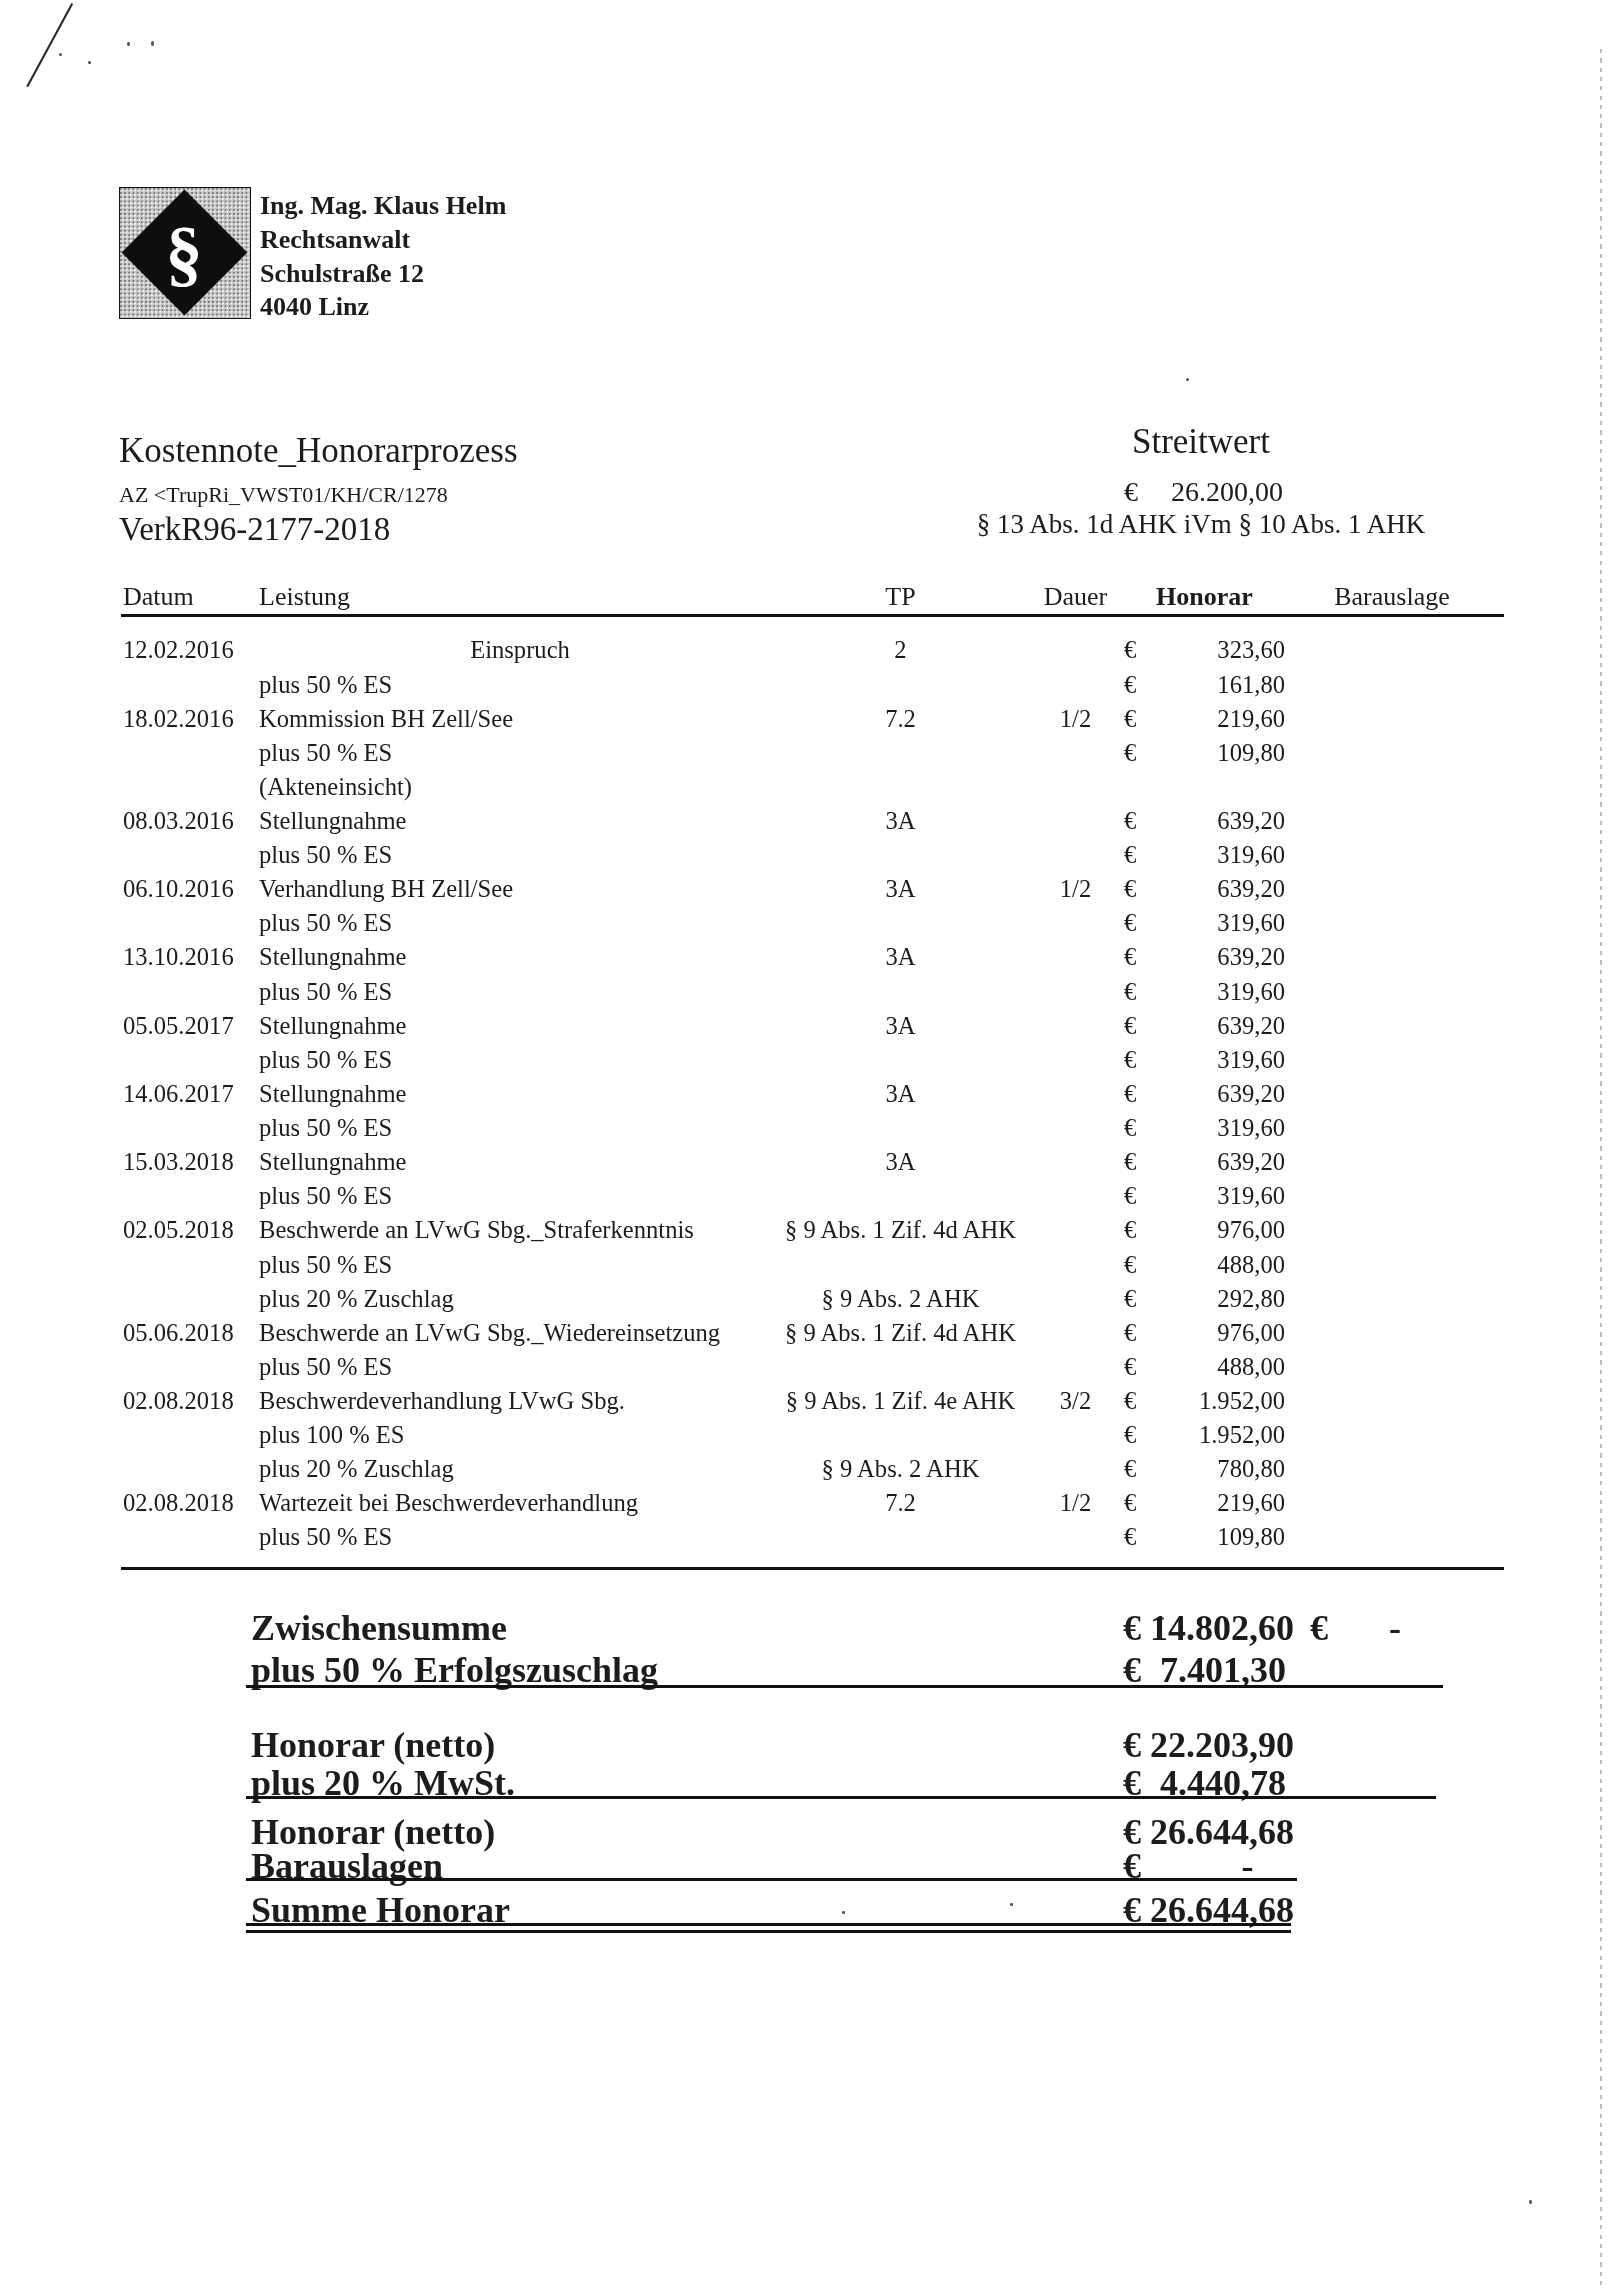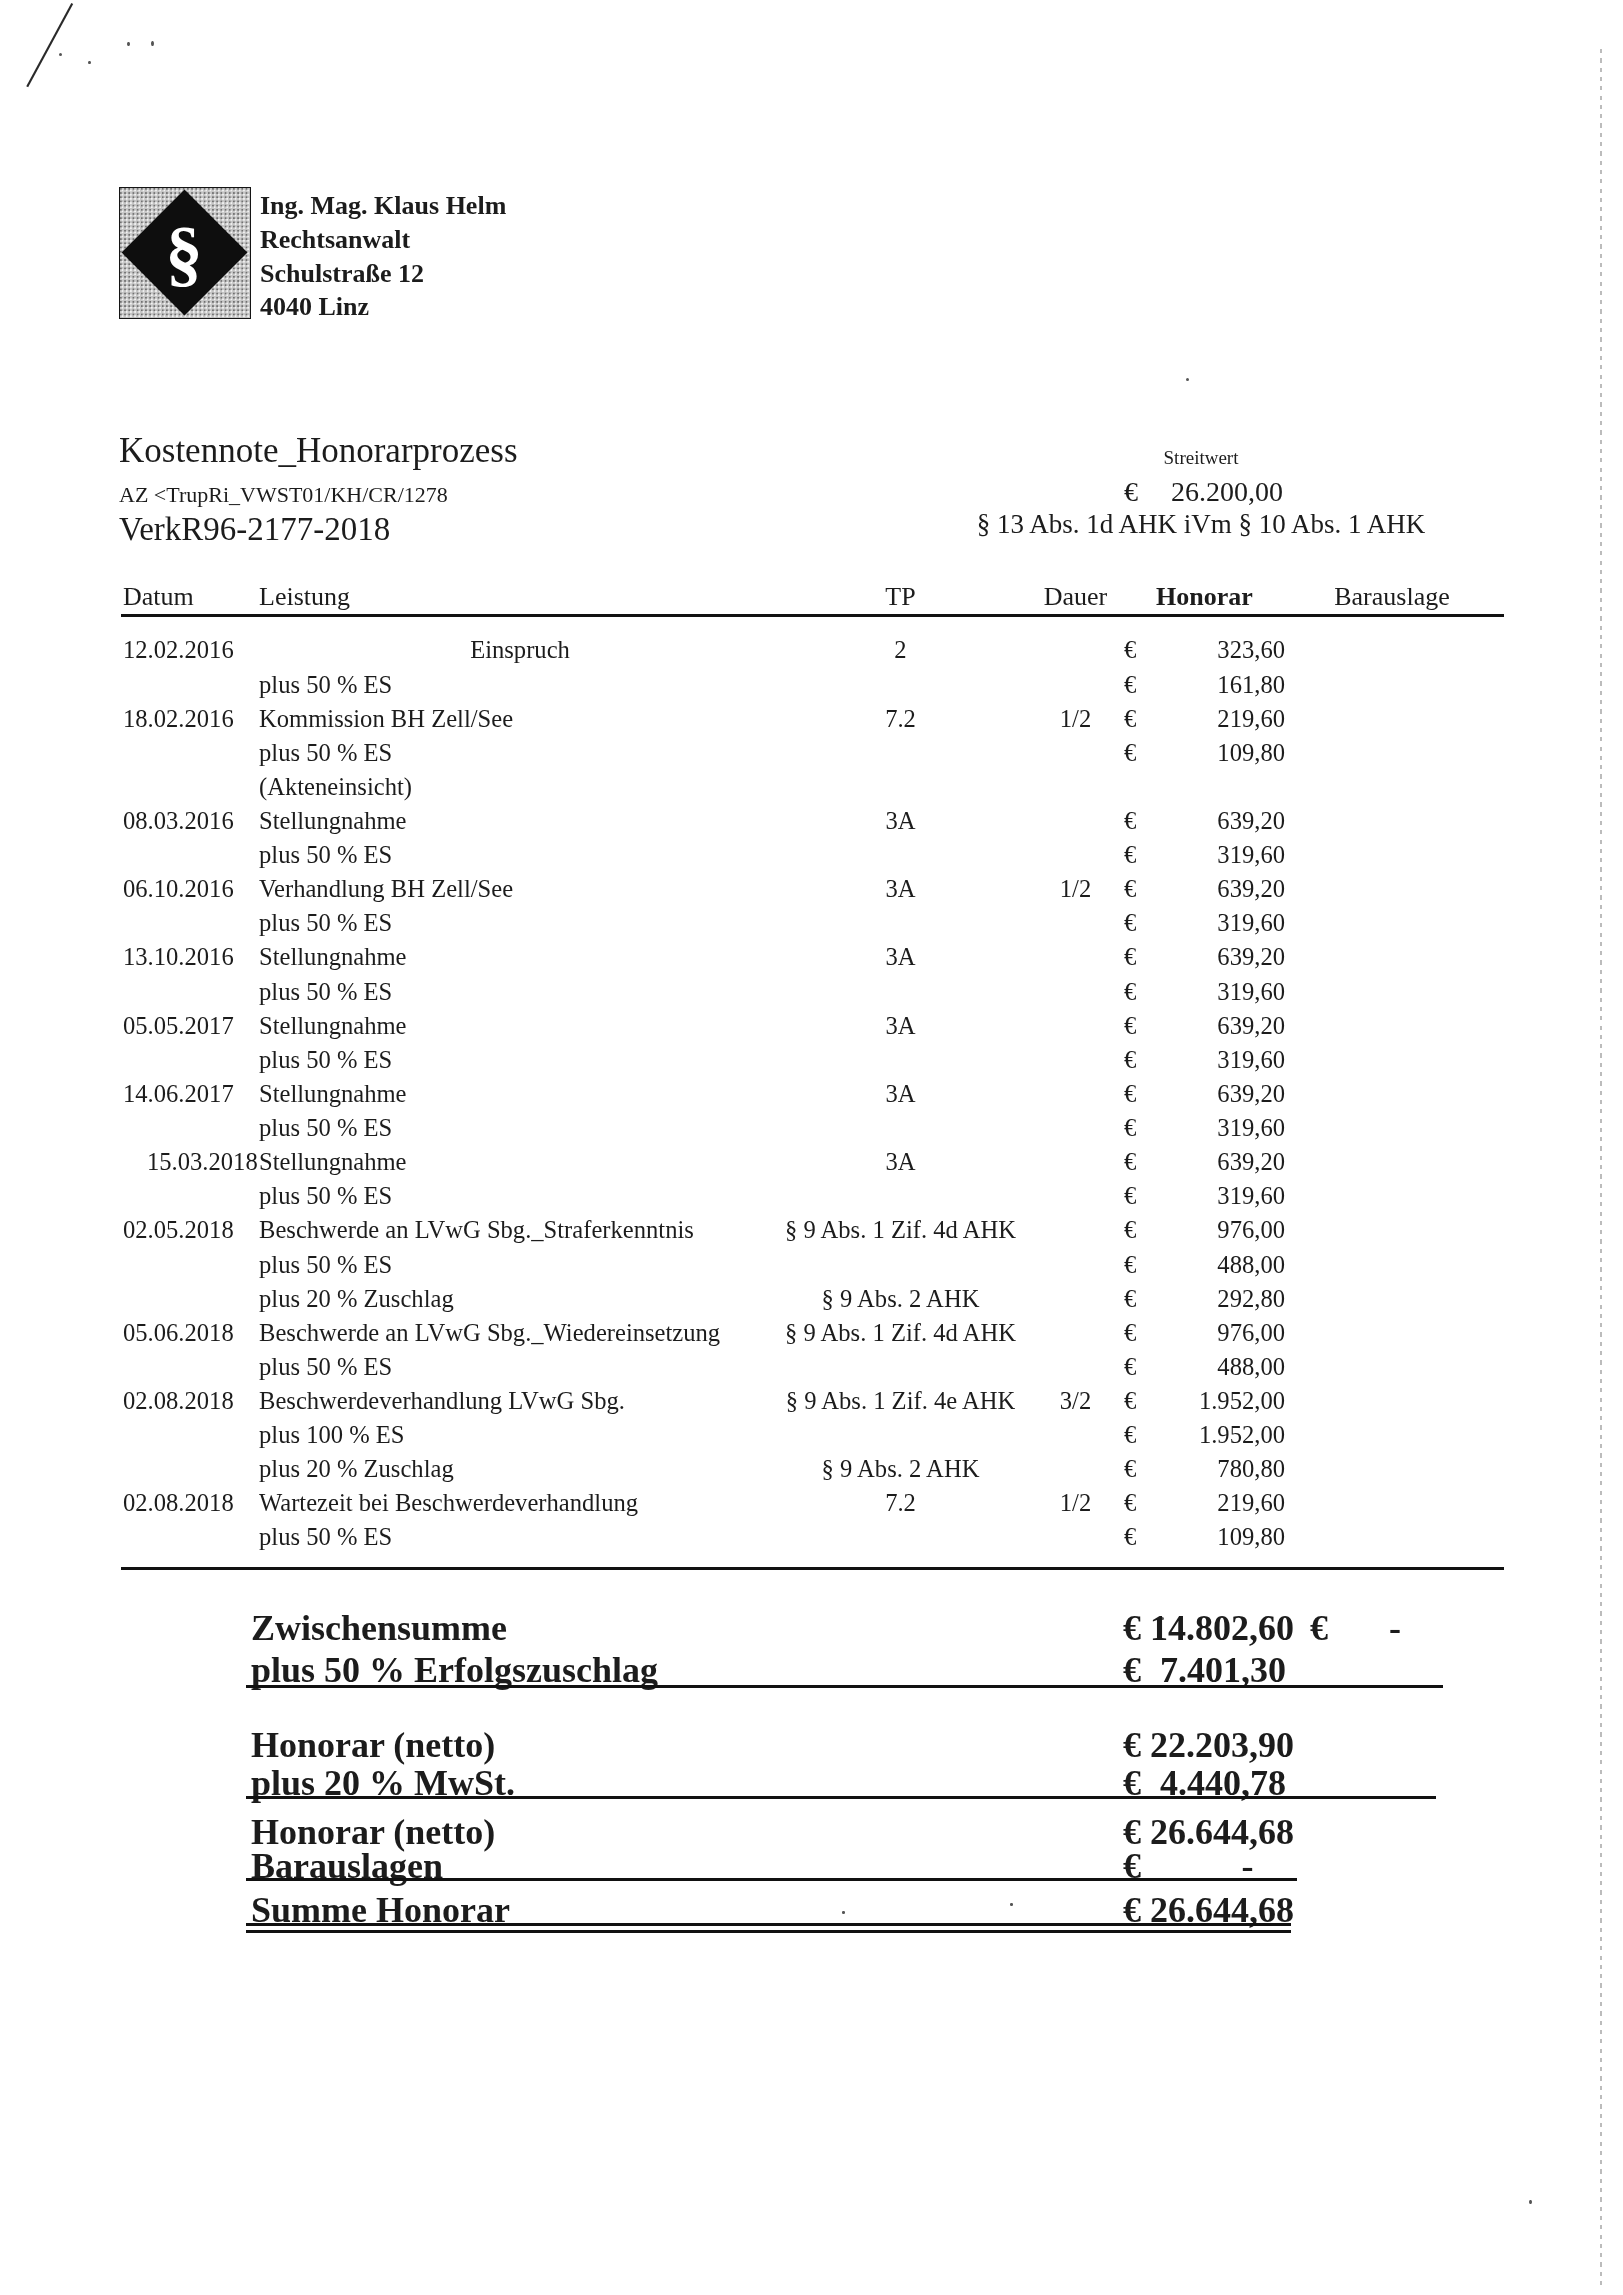--- a/index.html
+++ b/index.html
@@ -34,21 +34,21 @@
     position:absolute;left:0;top:0;width:128px;height:128px;
     display:flex;align-items:center;justify-content:center;
     color:#ffffff;font-size:75px;font-weight:bold;line-height:1;
   }
   .addr{left:260px;font-size:26px;font-weight:bold;line-height:1;}
 
   
   .doc-title{left:119px;top:433px;font-size:35px;line-height:1;}
   .az-line{left:119px;top:484px;font-size:22px;line-height:1;}
   .case-no{left:119px;top:513px;font-size:33px;line-height:1;}
-  .sw-label{left:976px;top:448px;width:450px;font-size:19px;line-height:1;}
+  .sw-label{left:976px;top:424px;width:450px;font-size:35px;line-height:1;}
   .sw-cur{left:1124px;top:478px;font-size:28px;line-height:1;}
   .sw-amt{left:1146px;top:478px;width:137px;font-size:28px;line-height:1;}
   .sw-legal{left:976px;top:511px;width:450px;font-size:27px;line-height:1;}
 
   
   .thead{top:584px;font-size:26px;line-height:1;}
   .rule{position:absolute;background:#111;}
   .cell{position:absolute;font-size:24.6px;line-height:1.1;white-space:nowrap;}
   .sumcell{position:absolute;font-size:36px;font-weight:bold;line-height:1.1;white-space:nowrap;}
 
@@ -158,21 +158,21 @@
       <div class="cell" style="left: 1124px; top: 1046px; width: 29px;">€</div>
       <div class="cell right" style="left: 1152px; top: 1046px; width: 133px;">319,60</div>
       <div class="cell" style="left: 123px; top: 1080px; width: 136px;">14.06.2017</div>
       <div class="cell" style="left: 259px; top: 1080px; width: 522px;">Stellungnahme</div>
       <div class="cell center" style="left: 768px; top: 1080px; width: 265px;">3A</div>
       <div class="cell" style="left: 1124px; top: 1080px; width: 29px;">€</div>
       <div class="cell right" style="left: 1152px; top: 1080px; width: 133px;">639,20</div>
       <div class="cell" style="left: 259px; top: 1114px; width: 522px;">plus 50 % ES</div>
       <div class="cell" style="left: 1124px; top: 1114px; width: 29px;">€</div>
       <div class="cell right" style="left: 1152px; top: 1114px; width: 133px;">319,60</div>
-      <div class="cell" style="left: 123px; top: 1148px; width: 136px; margin-left: 24px;">15.03.2018</div>
+      <div class="cell" style="left: 123px; top: 1148px; width: 136px;">15.03.2018</div>
       <div class="cell" style="left: 259px; top: 1148px; width: 522px;">Stellungnahme</div>
       <div class="cell center" style="left: 768px; top: 1148px; width: 265px;">3A</div>
       <div class="cell" style="left: 1124px; top: 1148px; width: 29px;">€</div>
       <div class="cell right" style="left: 1152px; top: 1148px; width: 133px;">639,20</div>
       <div class="cell" style="left: 259px; top: 1182px; width: 522px;">plus 50 % ES</div>
       <div class="cell" style="left: 1124px; top: 1182px; width: 29px;">€</div>
       <div class="cell right" style="left: 1152px; top: 1182px; width: 133px;">319,60</div>
       <div class="cell" style="left: 123px; top: 1216px; width: 136px;">02.05.2018</div>
       <div class="cell" style="left: 259px; top: 1216px; width: 522px;">Beschwerde an LVwG Sbg._Straferkenntnis</div>
       <div class="cell center" style="left: 768px; top: 1216px; width: 265px;">§ 9 Abs. 1 Zif. 4d AHK</div>

